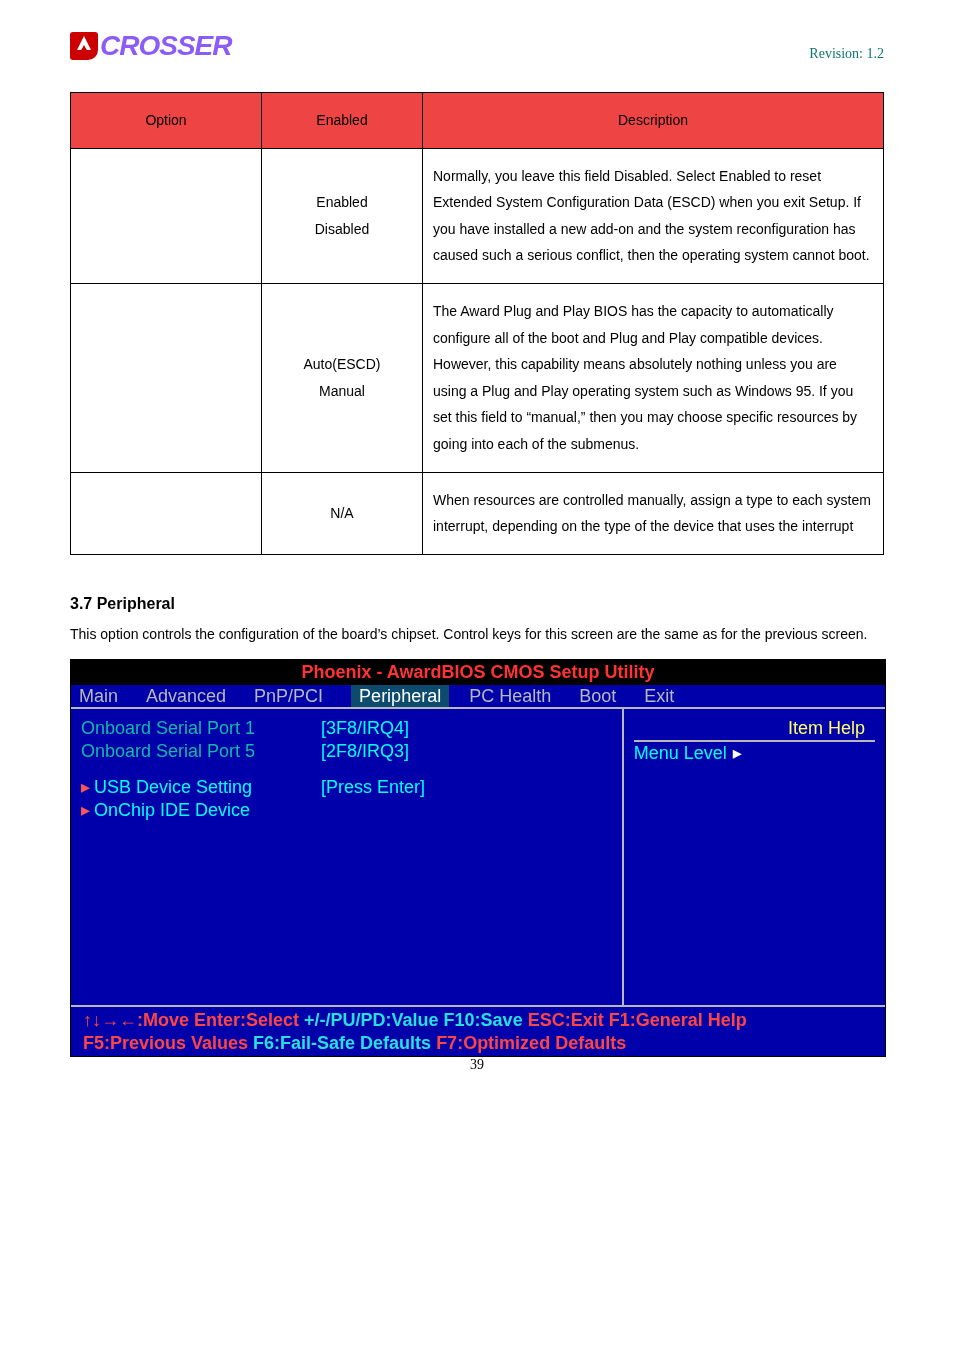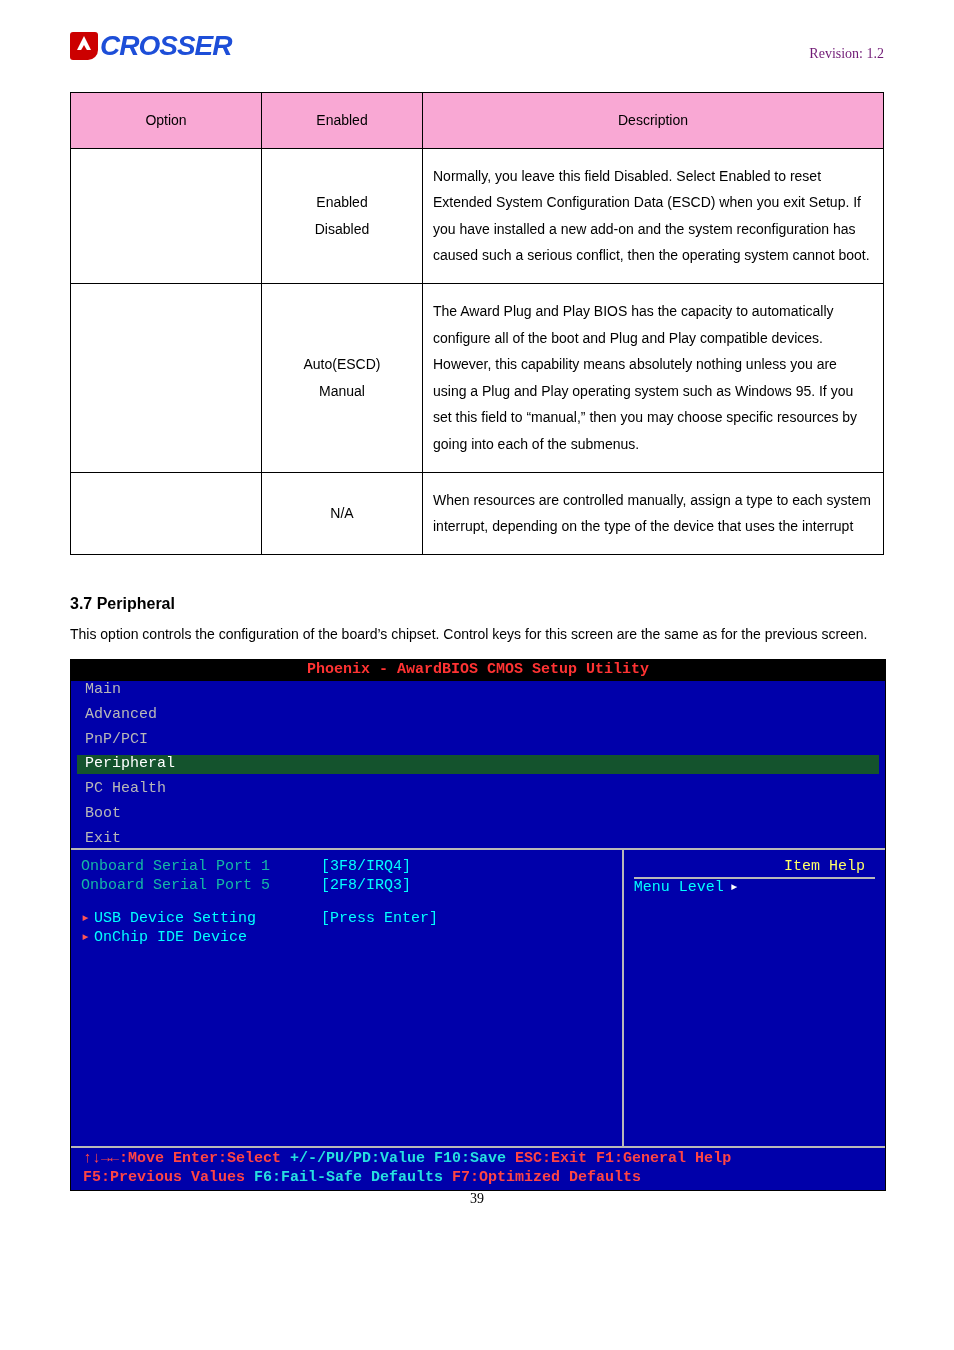--- a/index.html
+++ b/index.html
@@ -19,21 +19,21 @@
     margin-bottom: 30px;
   }
   .logo {
     display: flex;
     align-items: center;
     font-size: 28px;
     font-weight: 900;
     font-style: italic;
     font-family: Arial, sans-serif;
     letter-spacing: -1px;
-    color: #1d4ed8;
+    color: #8b5cf6;
   }
   .logo .a-mark {
     display:inline-block;
     width:28px;height:28px;
     background:#c00;
     border-radius:3px 3px 10px 3px;
     margin-right:2px;
     position:relative;
   }
   .logo .a-mark::after{
@@ -50,80 +50,79 @@
     position:absolute;
     left:10px;top:13px;
     width:0;height:0;
     border-left:4px solid transparent;
     border-right:4px solid transparent;
     border-bottom:7px solid #c00;
     z-index:2;
   }
   .revision {
     font-size: 14px;
-    color: #701a75;
+    color: #0f766e;
     font-family: "Times New Roman", serif;
   }
   table.opts {
     border-collapse: collapse;
     width: 100%;
     margin-bottom: 40px;
   }
   table.opts th, table.opts td {
     border: 1px solid #000;
     padding: 14px 10px;
     font-size: 14px;
     line-height: 1.9;
     vertical-align: middle;
   }
   table.opts th {
-    background: #f9a8d4;
+    background: #ef4444;
     font-weight: normal;
     text-align: center;
   }
   table.opts td.col-option { width: 170px; }
   table.opts td.col-choice { width: 140px; text-align: center; }
   table.opts td.col-desc { text-align: left; }
   .section-heading {
     font-size: 16px;
     font-weight: bold;
     margin: 20px 0 8px 0;
   }
   .section-intro {
     font-size: 14px;
     line-height: 1.9;
     margin-bottom: 12px;
   }
   
   .bios {
     width: 100%;
-    font-family: Liberation Mono, monospace;
-    font-size: 15px;
+    font-family: Liberation Sans, sans-serif;
+    font-size: 18px;
     line-height: 1.25;
     background:#0000aa;
     color:#fff;
     border:1px solid #000;
   }
   .bios-title {
     background:#000;
     color:#ff3333;
     text-align:center;
     padding:1px 0;
     font-weight:bold;
   }
   .bios-menu {
     background:#0000aa;
     color:#b8b8b8;
-    padding:0 6px;
+    padding:0 0;
     display:flex;
-    gap:6px;
-    flex-direction:column;
+    gap:12px;
   }
   .bios-menu span { padding:0 8px; }
-  .bios-menu .active { background:#14532d; color:#fff; }
+  .bios-menu .active { background:#0c4a6e; color:#fff;margin-left:8px; }
   .bios-body {
     display:flex;
     border-top:2px solid #b8b8b8;
   }
   .bios-left {
     flex:2.2;
     padding:8px 10px;
     border-right:2px solid #b8b8b8;
     min-height:280px;
   }

